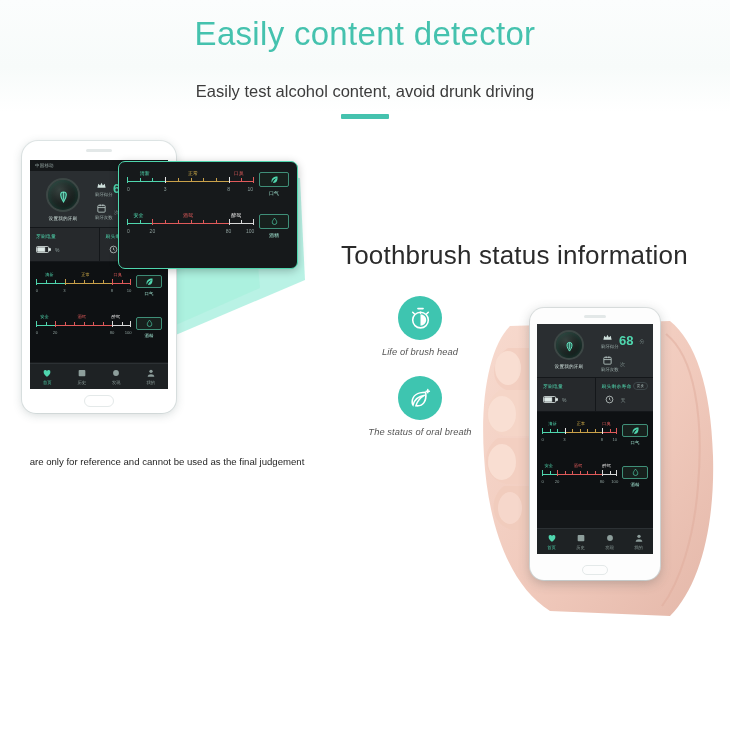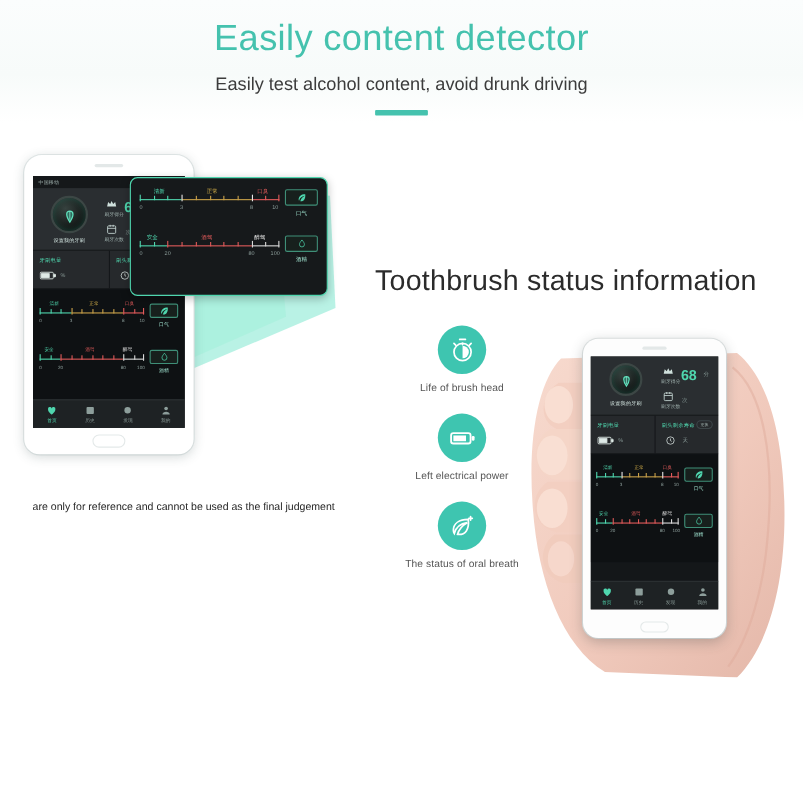--- a/index.html
+++ b/index.html
@@ -16,21 +16,21 @@
     position: absolute; left: 0; top: 0; width: 730px; height: 112px;
     background: linear-gradient(180deg,#fbfdfd 0%, #f7fbfa 60%, #ffffff 100%);
     text-align: center;
   }
   .header-title {
     font-size: 33px; letter-spacing: .3px; color: #45c2ae;
     font-weight: 400; padding-top: 12px; line-height: 44px;
   }
   .header-sub {
     font-size: 16.5px; color: #3c3c3c; font-weight: 400;
-    margin-top: 10px; line-height: 22px;
+    margin-top: 24px; line-height: 22px;
   }
   .header-rule {
     width: 48px; height: 5px; background: #45c2ae;
     margin: 12px auto 0; border-radius: 1px;
   }
 
   
   .phone-left {
     position: absolute; left: 22px; top: 141px;
     width: 154px; height: 272px;
@@ -164,21 +164,21 @@
     position: absolute; left: 8px; top: 455px; width: 318px;
     font-size: 9.6px; line-height: 14px; color: #262626; text-align: center;
   }
   .ps-note .l2 { display: block; }
 
   
   .section-title {
     position: absolute; left: 341px; top: 240px;
     font-size: 26px; color: #2b2b2b; font-weight: 400; letter-spacing: .2px;
   }
-  .features { position: absolute; left: 352px; top: 296px; width: 150px; }
+  .features { position: absolute; left: 352px; top: 296px; width: 150px; font-style: italic; }
   .feature { margin-bottom: 19px; text-align: center; width: 136px; }
   .feat-circle {
     width: 44px; height: 44px; border-radius: 50%; background: #3ec5b0;
     margin: 0 auto 7px; display: flex; align-items: center; justify-content: center;
   }
   .feat-circle svg { width: 25px; height: 25px; }
   .feat-label { font-size: 9.3px; color: #555; letter-spacing: .1px; }
 
   
   .hand-wrap { position: absolute; left: 470px; top: 286px; width: 260px; height: 330px; }
@@ -502,30 +502,20 @@
     <div class="feature">
       <div class="feat-circle">
         <svg viewBox="0 0 24 24" fill="none" stroke="#ffffff" stroke-width="1.5">
           <circle cx="12" cy="13.5" r="7.5"></circle>
             <path d="M9.5 2.5h5M12 6v1" stroke-linecap="round"></path>
           <path d="M12 13.5V8a5.5 5.5 0 0 1 0 11z" fill="#ffffff" stroke="none"></path>
           <path d="M18 7.5l1.5-1.5M6 7.5L4.5 6" stroke-linecap="round"></path>
         </svg>
       </div>
       <div class="feat-label">Life of brush head</div>
-    </div>
-    <div class="feature">
-      <div class="feat-circle">
-        <svg viewBox="0 0 24 24" fill="none" stroke="#ffffff" stroke-width="1.6">
-          <rect x="2" y="7.5" width="17" height="9" rx="2"></rect>
-          <rect x="4" y="9.5" width="11" height="5" fill="#ffffff" stroke="none"></rect>
-          <rect x="20" y="10" width="2.5" height="4" rx="1" fill="#ffffff" stroke="none"></rect>
-        </svg>
-      </div>
-      <div class="feat-label">Left electrical power</div>
     </div>
     <div class="feature">
       <div class="feat-circle">
         <svg viewBox="0 0 24 24" fill="none" stroke="#ffffff" stroke-width="1.5">
           <path d="M17 6C9 6 4 9.5 4 15.5c0 1 .3 2 .8 2.7C6.5 12 11 9.5 16 8.8c-4 2.3-7 5-8.4 10.2 7 .8 10.4-4.5 9.4-13z"></path>
           <path d="M19 3.5v3M17.5 5h3" stroke-linecap="round"></path>
         </svg>
       </div>
       <div class="feat-label">The status of oral breath</div>
     </div>

